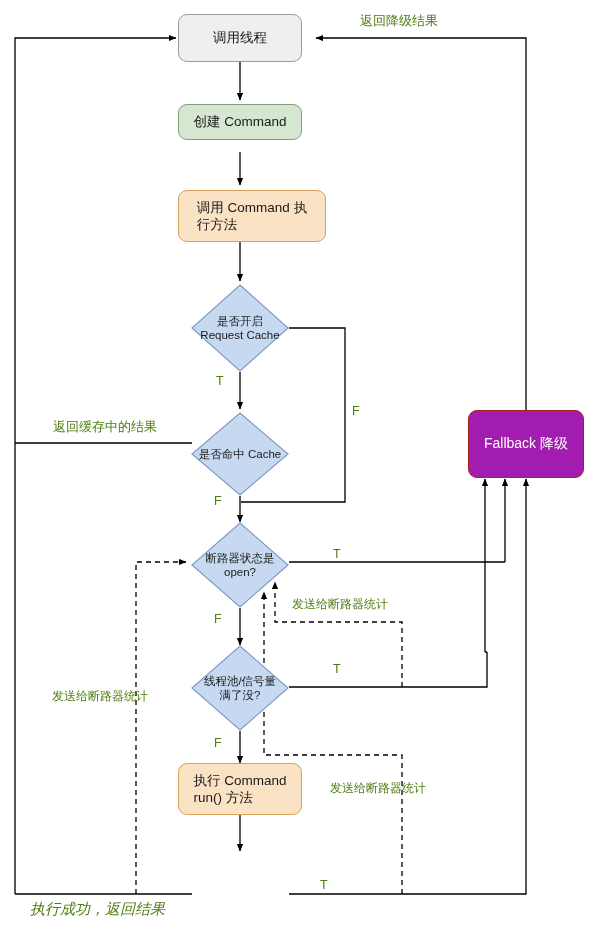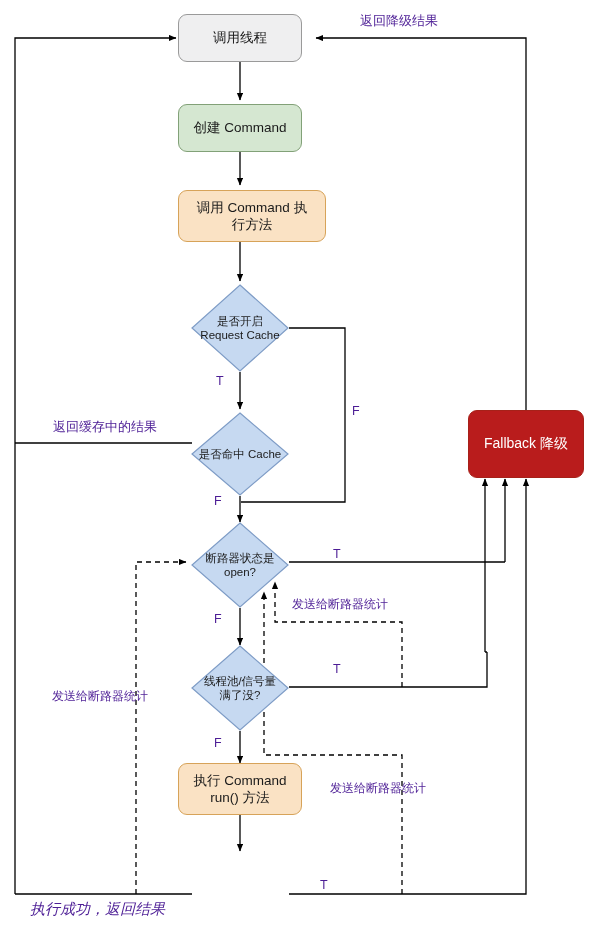--- a/index.html
+++ b/index.html
@@ -21,21 +21,20 @@
     top: 0;
     width: 605px;
     height: 938px;
   }
   .node {
     position: absolute;
     box-sizing: border-box;
     display: flex;
     align-items: center;
     justify-content: center;
-    text-align: center;
     line-height: 1.28;
     font-size: 13.5px;
     color: #1a1a1a;
     z-index: 3;
   }
   .rbox {
     border-radius: 9px;
     border: 1px solid #8a8a8a;
   }
   .rbox.start {
@@ -44,21 +43,21 @@
   }
   .rbox.green {
     background: #d5e7d1;
     border-color: #82a178;
   }
   .rbox.orange {
     background: #fae2c4;
     border-color: #d7a359;
   }
   .rbox.red {
-    background: #b91c1c;
+    background: #a21caf;
     border: 1px solid #a62119;
     color: #ffffff;
   }
   .diamond-wrap {
     position: absolute;
     z-index: 3;
   }
   .diamond-wrap .dshape {
     position: absolute;
     left: 0; top: 0;
@@ -71,21 +70,21 @@
     transform: translateY(-50%);
     text-align: center;
     font-size: 11.5px;
     line-height: 1.22;
     color: #1a1a1a;
     white-space: nowrap;
   }
   .edge-label {
     position: absolute;
     font-size: 12.5px;
-    color: #4c1d95;
+    color: #4d7c0f;
     white-space: nowrap;
     z-index: 4;
     background: transparent;
   }
   .edge-label.cn {
     font-size: 13px;
   }
   .edge-label.flag {
     font-size: 12.5px;
   }
@@ -146,21 +145,21 @@
       <path d="M402,687 L402,622 L275,622 L275,582" marker-end="url(#ah)"></path>
 
       <path d="M402,894 L402,755 L264,755 L264,592" marker-end="url(#ah)"></path>
     </g>
   </svg>
 
   <div class="node rbox start" style="left:178px; top:14px; width:124px; height:48px;">
     <span>调用线程</span>
   </div>
 
-  <div class="node rbox green" style="left:178px; top:104px; width:124px; height:48px;">
+  <div class="node rbox green" style="left:178px; top:104px; width:124px; height:36px;">
     <span>创建 Command</span>
   </div>
 
   <div class="node rbox orange" style="left:178px; top:190px; width:148px; height:52px;">
     <span>
       <span>调用 Command 执</span><br>
       <span>行方法</span>
     </span>
   </div>
 

